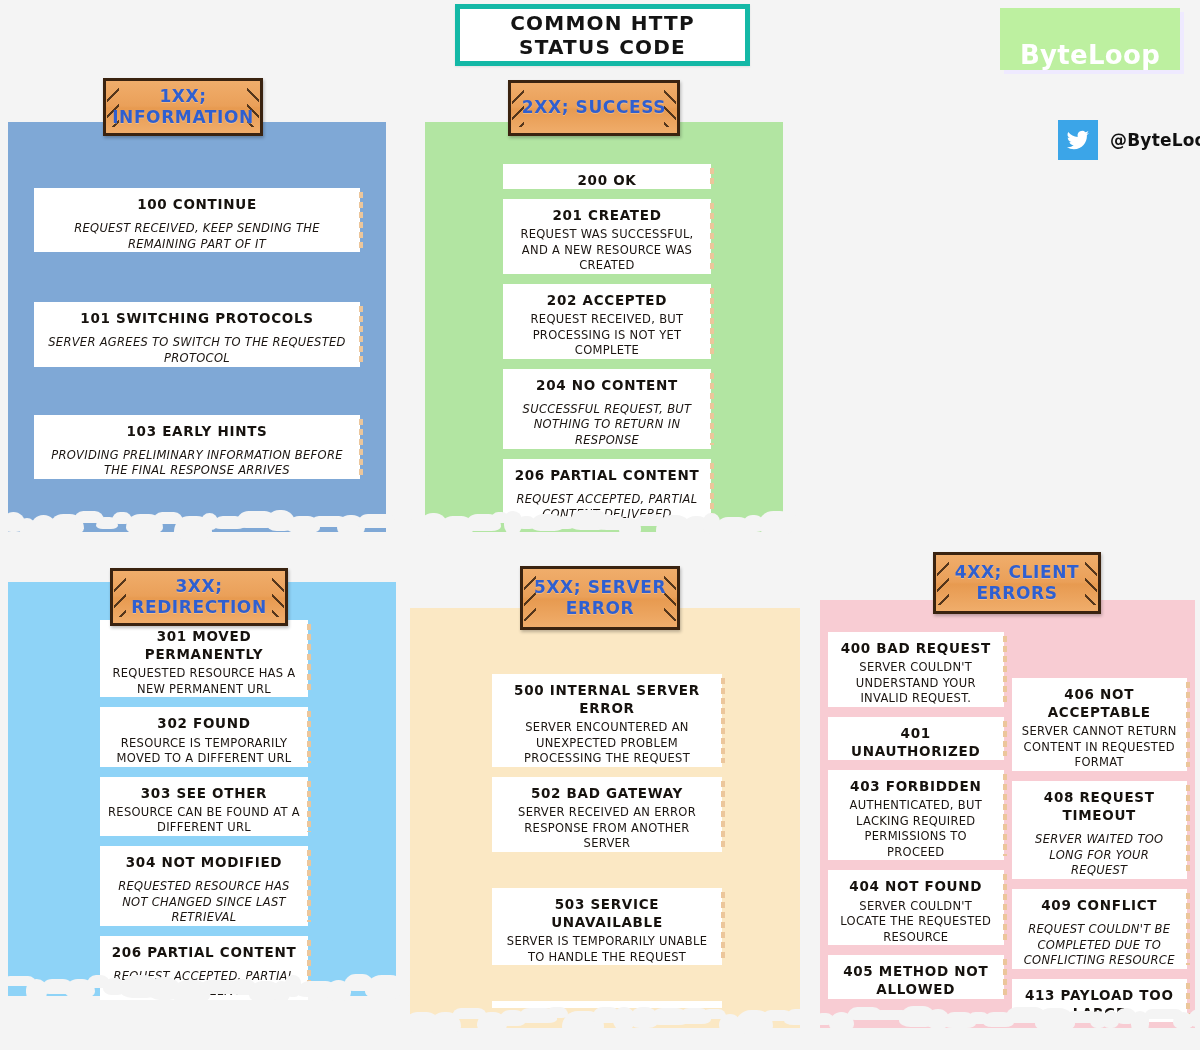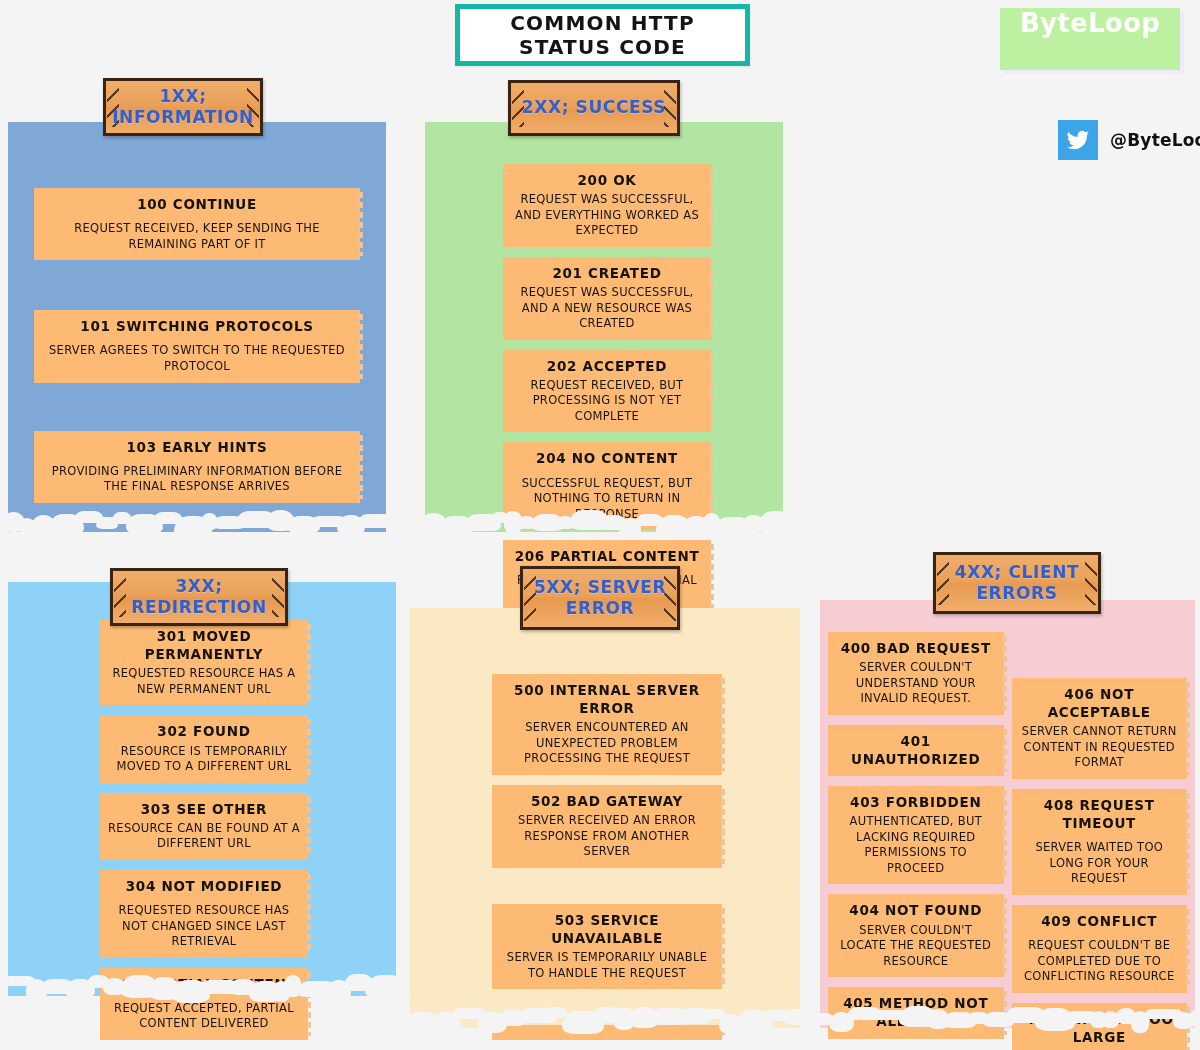--- a/index.html
+++ b/index.html
@@ -24,21 +24,21 @@
     color: #141414; line-height: 1.22; text-transform: uppercase;
   }
 
   
   .brand-shadow {
     position: absolute; left: 1004px; top: 12px; width: 180px; height: 62px;
     background: #efeaff;
   }
   .brand-box {
     position: absolute; left: 1000px; top: 8px; width: 180px; height: 62px;
-    background: #bdf0a0; display: flex; align-items: flex-start; justify-content: center;
+    background: #bdf0a0; display: flex; align-items: flex-end; justify-content: center;
   }
   .brand-text {
     color: #ffffff; font-weight: bold; font-size: 26px; letter-spacing: .3px;
     font-family: "DejaVu Sans", sans-serif;
   }
   .handle-row {
     position: absolute; left: 1022px; top: 120px;
     display: flex; align-items: center; gap: 12px; padding-left: 36px;
   }
   .tw-box { width: 40px; height: 40px; background: #3ba5e8; display:flex; align-items:center; justify-content:center; }
@@ -69,37 +69,37 @@
   .sign::before { left: 1px; }
   .sign::after { right: 1px; transform: scaleX(-1); }
   .sign-text {
     color: #2f5fd0; font-weight: bold; font-size: 17px; letter-spacing: .6px;
     line-height: 1.25; text-align: center; z-index: 2; text-transform: uppercase;
     text-shadow: 0 1px 0 rgba(255,255,255,.25);
   }
 
   
   .card {
-    background: #fdba74; margin: 0 auto 10px auto;
-    padding: 7px 8px 8px 8px; text-align: center;
+    background: #ffffff; margin: 0 auto 10px auto;
+    padding: 7px 8px 0 8px; text-align: center;
     position: relative;
   }
   .card::after {
     content:""; position:absolute; right:-3px; top:4px; bottom:4px; width:4px;
     background: repeating-linear-gradient(180deg, #ecc69b 0 6px, transparent 6px 10px);
   }
   .card-code {
     font-weight: bold; font-size: 13.5px; color: #16120e; letter-spacing: .7px;
     line-height: 1.35; text-transform: uppercase;
   }
   .card-desc {
     font-size: 11.5px; color: #1a1410; letter-spacing: .3px; line-height: 1.35;
     margin-top: 3px; text-transform: uppercase;
   }
-  .card.sp .card-desc { margin-top: 8px; }
+  .card.sp .card-desc { margin-top: 8px; font-style: italic; }
 
   
   .col-two { display: flex; gap: 8px; padding: 0 8px; }
   .col-two > div { flex: 1 1 0; min-width: 0; }
 
   .p-info  { left: 8px;  top: 122px;  width: 378px; height: 410px; background: #7fa8d6; }
   .p-succ  { left: 425px; top: 122px; width: 358px; height: 410px; background: #b2e5a2; }
   .p-redir { left: 8px;  top: 582px;  width: 388px; height: 414px; background: #8ed3f7; }
   .p-serv  { left: 410px; top: 608px;  width: 390px; height: 420px; background: #fbe8c4; }
   .p-cli   { left: 820px; top: 600px;  width: 375px; height: 428px; background: #f8ccd3; }
@@ -168,21 +168,20 @@
   </div>
   <div class="sign" style="left:103px; top:78px; width:160px; height:58px;">
     <span class="sign-text">1XX; INFORMATION</span>
   </div>
 
   <div class="panel p-succ">
     <div class="panel-body">
       <div style="padding:28px 72px 0 78px;">
         <div class="card">
           <div class="card-code">200   OK</div>
-          <div class="card-desc">REQUEST WAS SUCCESSFUL, AND EVERYTHING WORKED AS EXPECTED</div>
         </div>
         <div class="card">
           <div class="card-code">201   CREATED</div>
           <div class="card-desc">REQUEST WAS SUCCESSFUL, AND A NEW RESOURCE WAS CREATED</div>
         </div>
         <div class="card">
           <div class="card-code">202 ACCEPTED</div>
           <div class="card-desc">REQUEST RECEIVED, BUT PROCESSING IS NOT YET COMPLETE</div>
         </div>
         <div class="card sp">

